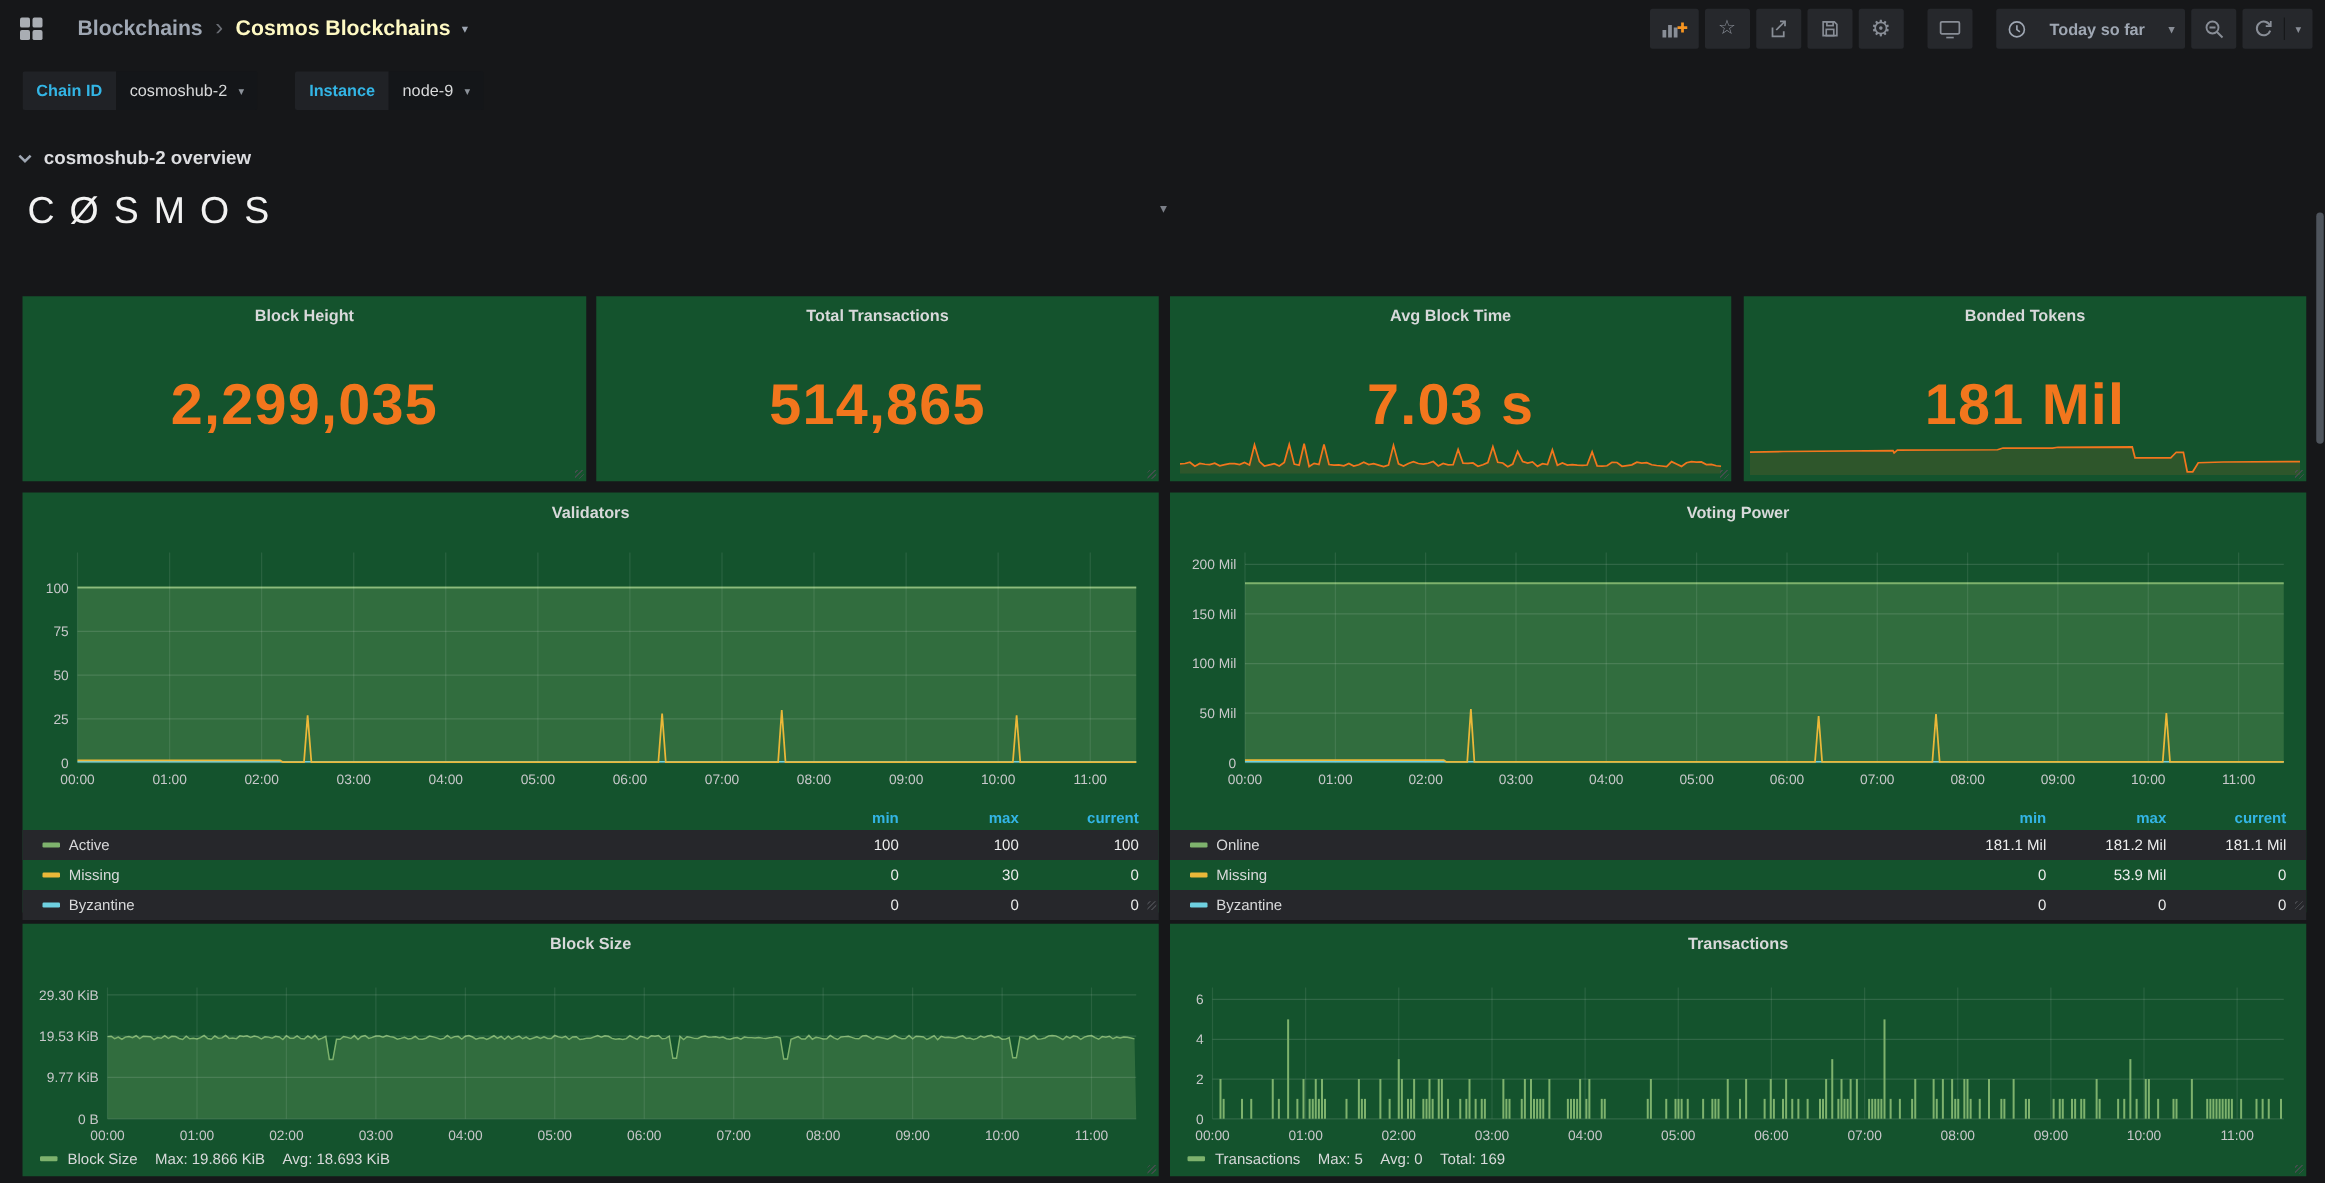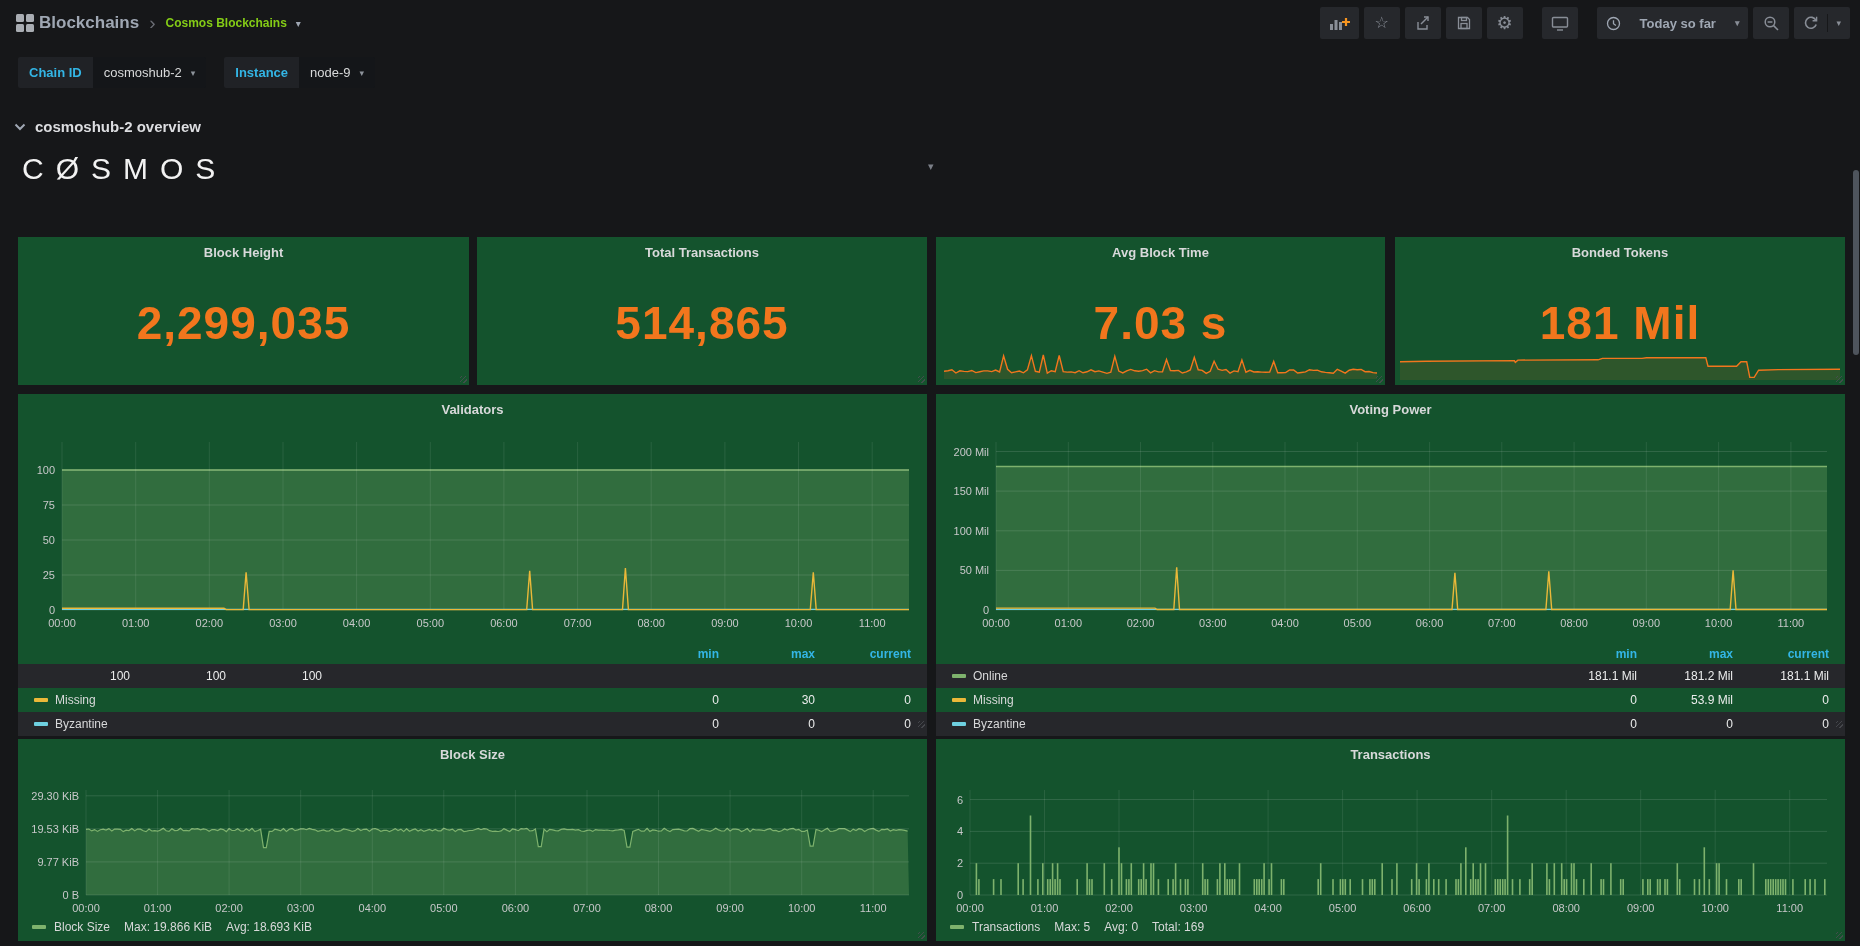--- a/index.html
+++ b/index.html
@@ -10,39 +10,39 @@
     font-family:"Liberation Sans", sans-serif;
   }
   .dashboard { position:relative; width:1860px; height:946px; }
 
   
   .navbar { position:absolute; top:0; left:0; width:100%; height:46px;
     display:flex; align-items:center; justify-content:space-between; padding:0 10px 0 16px; }
   .nav-left { display:flex; align-items:center; }
   .glogo { display:grid; grid-template-columns:8px 8px; grid-template-rows:8px 8px; gap:2px; cursor:pointer; }
   .glogo span { background:#a9adb3; border-radius:1.5px; }
-  .bc-root { color:#9fa7b3; font-size:17px; font-weight:bold; margin-left:5px; cursor:pointer; }
+  .bc-root { color:#9fa7b3; font-size:17px; font-weight:bold; margin-left:28px; cursor:pointer; }
   .bc-sep { color:#6b6e75; font-size:19px; margin:0 10px; }
-  .bc-cur { color:#84cc16; font-size:12px; font-weight:bold; cursor:pointer; }
+  .bc-cur { color:#fef9c3; font-size:17px; font-weight:bold; cursor:pointer; }
   .bc-caret { color:#9fa7b3; font-size:10px; margin-left:9px; cursor:pointer; }
 
   .nav-right { display:flex; align-items:center; }
   .tb { height:32px; min-width:36px; background:#26282c; border-radius:2px;
     display:flex; align-items:center; justify-content:center; color:#898e97;
     margin-left:5px; padding:0 9px; cursor:pointer; font-size:13px; }
   .tb svg { display:block; }
   .gap { width:14px; }
   .tb-time { gap:19px; color:#9fa7b3; font-weight:bold; }
   .tb-time .caret, .tb-refresh .caret { font-size:9px; color:#898e97; }
   .tb-refresh { gap:8px; }
   .tb-refresh .divider { width:1px; height:18px; background:#17181a; }
   .uni { font-size:16px; line-height:1; }
 
   
-  .filters { position:absolute; top:57px; left:18px; display:flex; gap:18px; }
+  .filters { position:absolute; top:57px; left:18px; display:flex; gap:30px; }
   .filter { display:flex; height:31px; border-radius:2px; overflow:hidden; }
   .f-label { background:#202226; color:var(--cyan,#33b5e5); font-size:13px; font-weight:bold;
     display:flex; align-items:center; padding:0 11px; }
   .f-value { background:#141619; color:#d8d9da; font-size:13px;
     display:flex; align-items:center; padding:0 11px; gap:9px; cursor:pointer; }
   .f-value .caret { color:#8d939b; font-size:9px; }
 
   
   .row-header { position:absolute; top:118px; left:14px; display:flex; align-items:center; gap:9px;
     font-size:15px; font-weight:bold; color:#dcdde0; cursor:pointer; }
@@ -264,20 +264,21 @@
           <text x="848.2" y="207" text-anchor="middle" class="ax">11:00</text>
         </svg></div>
     <div class="legend-table">
         <div class="lt-row lt-head">
           <div class="lt-name"></div>
           <div class="lt-val lt-h">min</div>
           <div class="lt-val lt-h">max</div>
           <div class="lt-val lt-h">current</div>
         </div>
         <div class="lt-row lt-odd">
+          <div class="lt-name"><span class="dash" style="background:#7eb26d"></span>Active</div>
           <div class="lt-val">100</div>
           <div class="lt-val">100</div>
           <div class="lt-val">100</div>
         </div>
         <div class="lt-row ">
           <div class="lt-name"><span class="dash" style="background:#eab839"></span>Missing</div>
           <div class="lt-val">0</div>
           <div class="lt-val">30</div>
           <div class="lt-val">0</div>
         </div>

